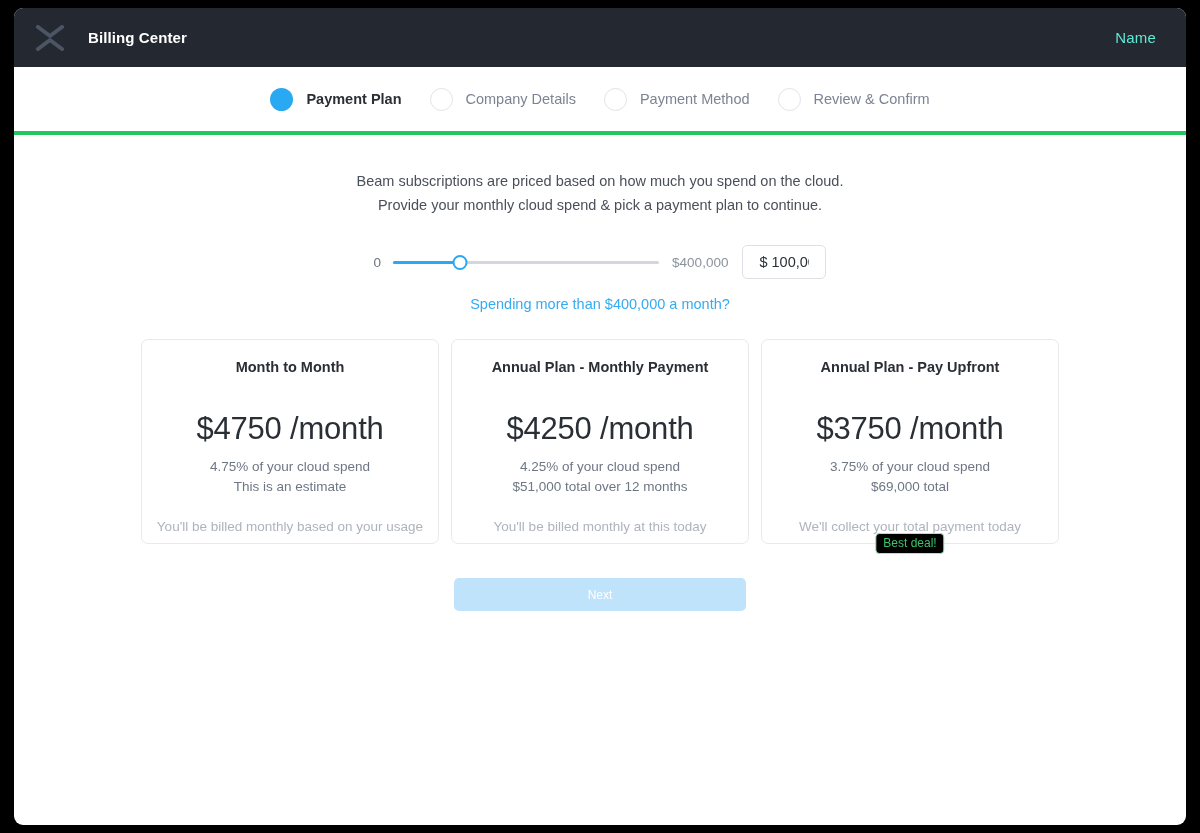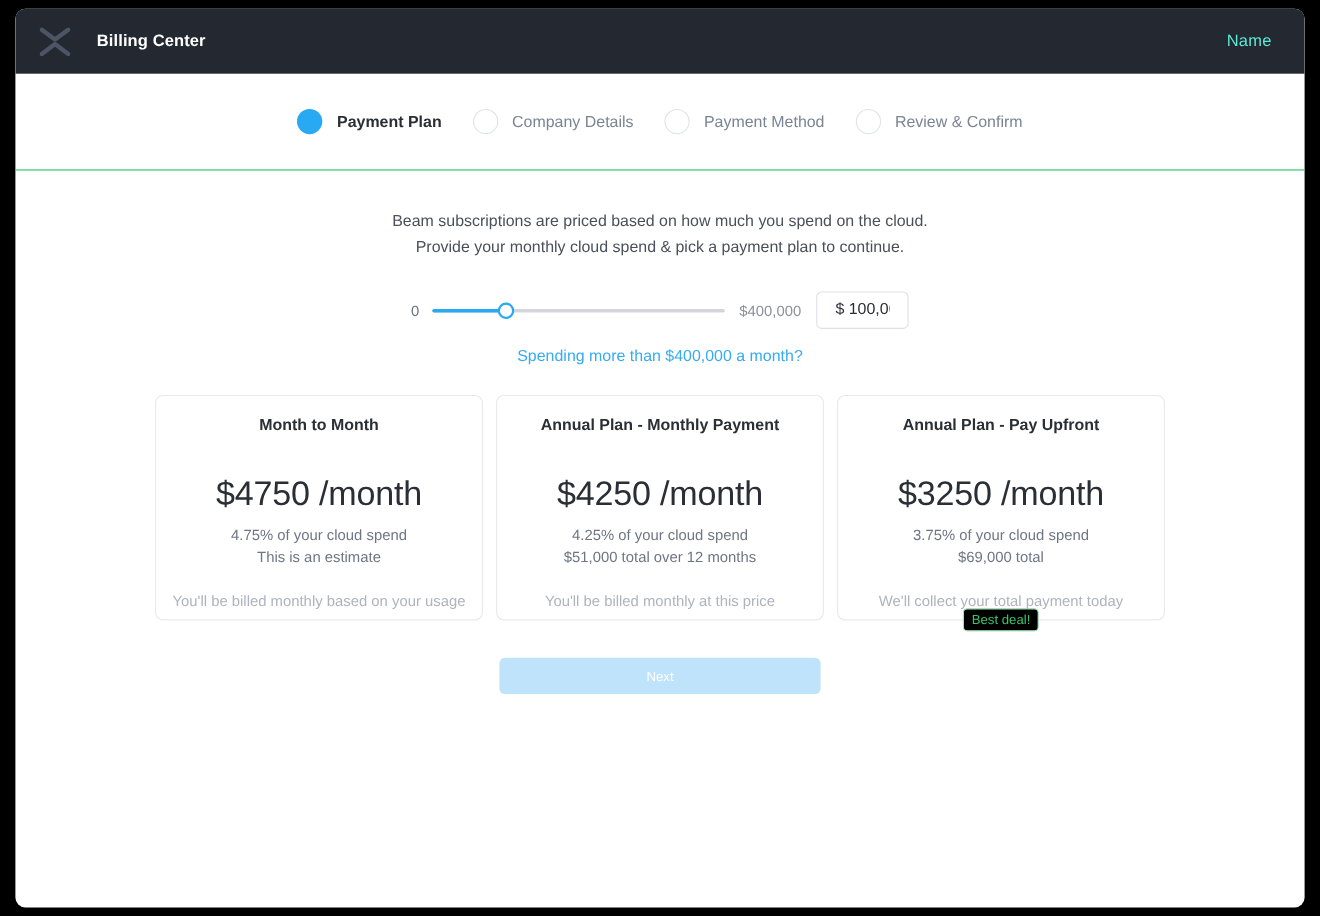--- a/index.html
+++ b/index.html
@@ -51,25 +51,25 @@
   }
   .header-spacer { flex: 1 1 auto; }
   .user-name {
     color: #5eead4;
     font-size: 15px;
     letter-spacing: 0.2px;
   }
 
   
   .stepper {
-    height: 88px;
-    display: flex;
-    align-items: center;
-    justify-content: center;
-    border-bottom: 1px solid #22c55e;
+    height: 68px;
+    display: flex;
+    align-items: center;
+    justify-content: center;
+    border-bottom: 4px solid #22c55e;
     box-sizing: border-box;
   }
   .step {
     display: flex;
     align-items: center;
     margin-right: 28px;
   }
   .step:last-child { margin-right: 0; }
   .step-dot {
     width: 23px;
@@ -313,26 +313,26 @@
         <div class="card-sub">4.75% of your cloud spend</div>
         <div class="card-sub" style="margin-top:0">This is an estimate</div>
         <div class="card-foot">You'll be billed monthly based on your usage</div>
       </div>
 
       <div class="card">
         <div class="card-title">Annual Plan - Monthly Payment</div>
         <div class="card-price">$4250 /month</div>
         <div class="card-sub">4.25% of your cloud spend</div>
         <div class="card-sub" style="margin-top:0">$51,000 total over 12 months</div>
-        <div class="card-foot">You'll be billed monthly at this price</div>
+        <div class="card-foot">You'll be billed monthly at this today</div>
       </div>
 
       <div class="card">
         <div class="card-title">Annual Plan - Pay Upfront</div>
-        <div class="card-price">$3250 /month</div>
+        <div class="card-price">$3750 /month</div>
         <div class="card-sub">3.75% of your cloud spend</div>
         <div class="card-sub" style="margin-top:0">$69,000 total</div>
         <div class="card-foot">We'll collect your total payment today</div>
         <div class="badge">Best deal!</div>
       </div>
 
     </div>
 
     
     <div class="next-wrap">

